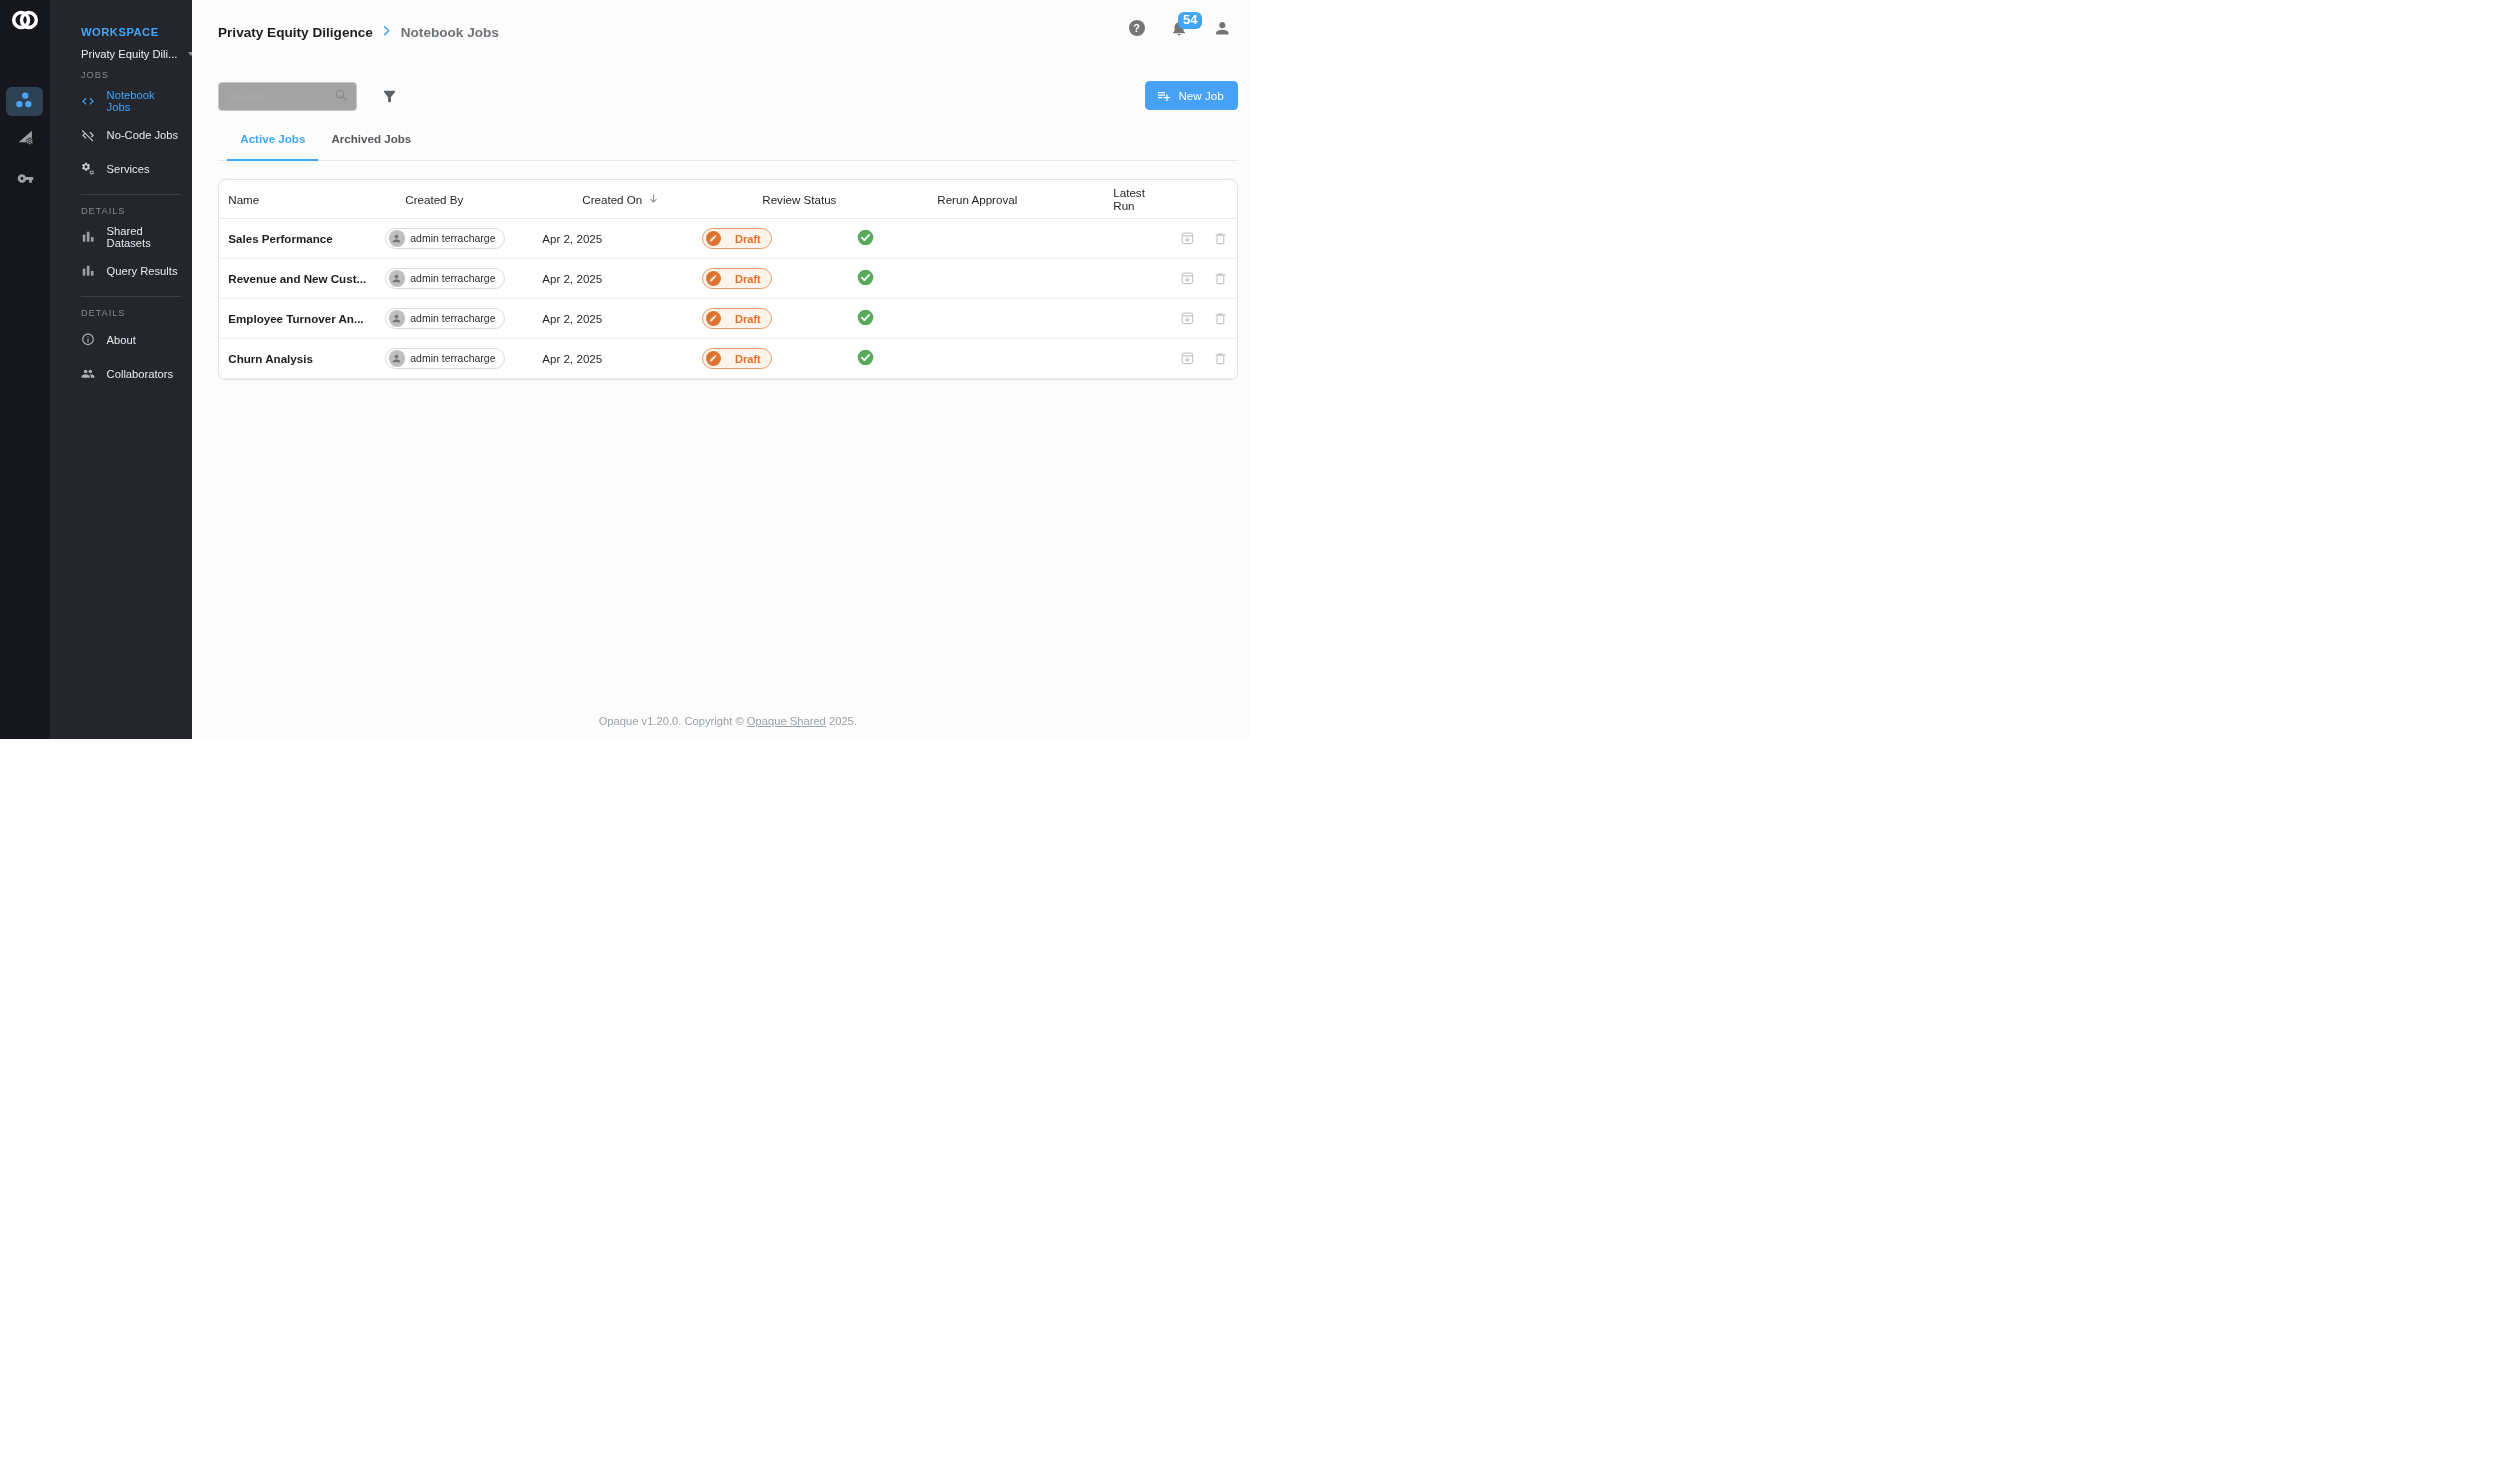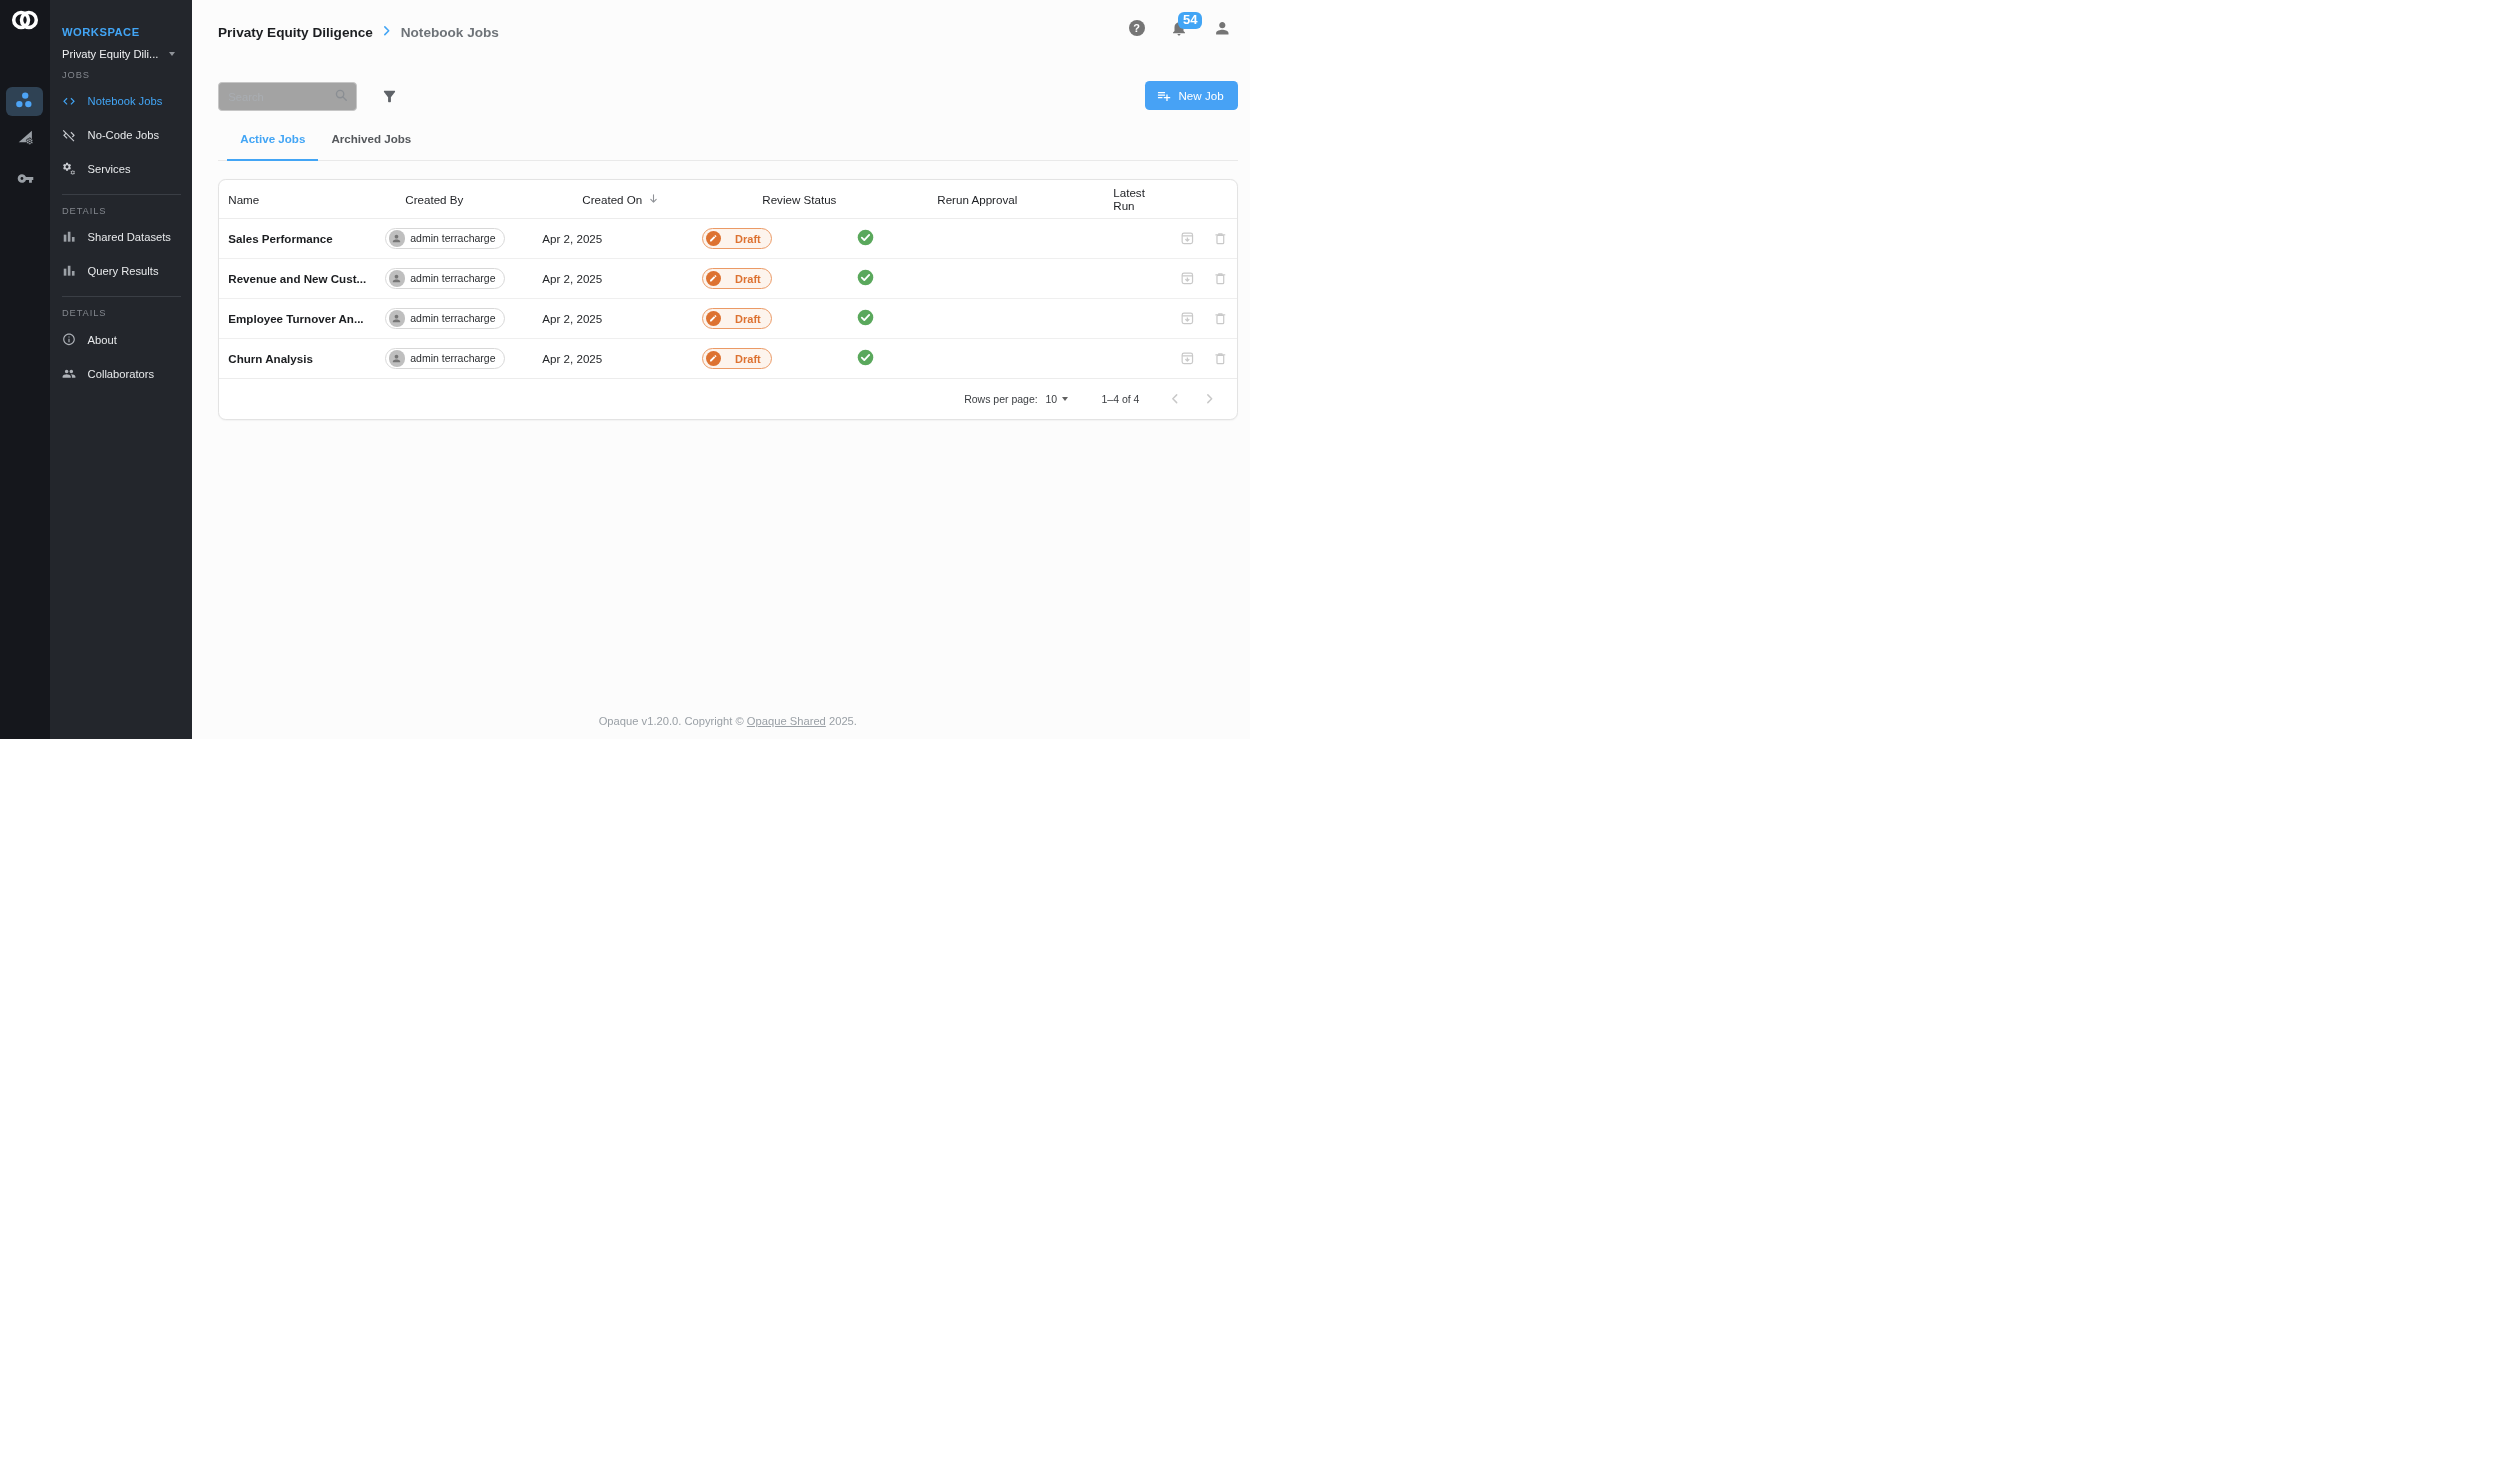--- a/index.html
+++ b/index.html
@@ -18,21 +18,21 @@
     position:absolute; top:87px; left:6.2px; width:37px; height:29px;
     background:#2f4254; border-radius:6.2px; display:flex; align-items:center; justify-content:center;
     cursor:pointer;
   }
   .rail-btn { position:absolute; left:0; width:50px; height:26px; display:flex; align-items:center; justify-content:center; cursor:pointer; }
   .rail-btn.ramp { top:126px; }
   .rail-btn.key  { top:167px; }
 
   
   .sidebar { width:142px; background:#23262c; color:#e8eaec; flex:none; padding:25.6px 0 0 0; font-size:11.2px; }
-  .side-pad { padding-left:12px; padding-right:11px; }
+  .side-pad { padding-left:31px; padding-right:11px; }
   .ws-label { color:#42a5f5; font-weight:700; font-size:11.2px; letter-spacing:0.5px; }
   .ws-select { margin-top:10px; display:flex; align-items:center; gap:11px; cursor:pointer; }
   .ws-select .ws-name { color:#f0f1f3; font-size:11.2px; white-space:nowrap; }
   .caret-down { width:0; height:0; border-left:3.9px solid transparent; border-right:3.9px solid transparent; border-top:4.6px solid #8f9399; }
   .section { margin-top:0; }
   .section-label { color:#83878e; font-size:9.3px; letter-spacing:0.9px; font-weight:400; margin-bottom:4.6px; }
   .nav-item { display:flex; align-items:center; gap:11.6px; height:34px; cursor:pointer; color:#e8eaec; }
   .nav-item .nav-ico { width:14px; display:flex; justify-content:center; flex:none; }
   .nav-item.active { color:#42a5f5; }
   .divider { border-top:0.8px solid #3a3e45; margin:7.7px 0 11px 0; }
@@ -503,40 +503,20 @@
         <svg width="14.7" height="14.7" viewBox="0 0 24 24" fill="none" stroke="#c9c9c9" stroke-width="2">
           <rect x="6.5" y="7" width="11" height="13.5" rx="1.5"></rect>
           <line x1="4" y1="6.5" x2="20" y2="6.5"></line>
           <path d="M9.5 6.5 V4.8 h5 v1.7"></path>
         </svg>
       </span>
     </div>
   </div>
 </div>
 
-      <div class="pagination">
-        <span class="rpp-label">Rows per page:</span>
-        <span class="rpp-select">
-          <span>10</span>
-          <span class="caret-down" style="border-top-color:#616161;"></span>
-        </span>
-        <span class="range">1–4 of 4</span>
-        <span class="page-chevrons">
-          <span class="chev">
-            <svg width="15.5" height="15.5" viewBox="0 0 24 24">
-                <path d="M15 6l-6 6 6 6" stroke="#c8c8c8" stroke-width="2.2" fill="none" stroke-linecap="round" stroke-linejoin="round"></path>
-              </svg>
-          </span>
-          <span class="chev">
-            <svg width="15.5" height="15.5" viewBox="0 0 24 24">
-                <path d="M9 6l6 6-6 6" stroke="#c8c8c8" stroke-width="2.2" fill="none" stroke-linecap="round" stroke-linejoin="round"></path>
-              </svg>
-          </span>
-        </span>
-      </div>
     </section>
 
     <footer class="footer">
       <span>Opaque v1.20.0. Copyright © </span><a>Opaque Shared</a><span> 2025.</span>
     </footer>
   </main>
 </div>
 
 
 </body></html>

